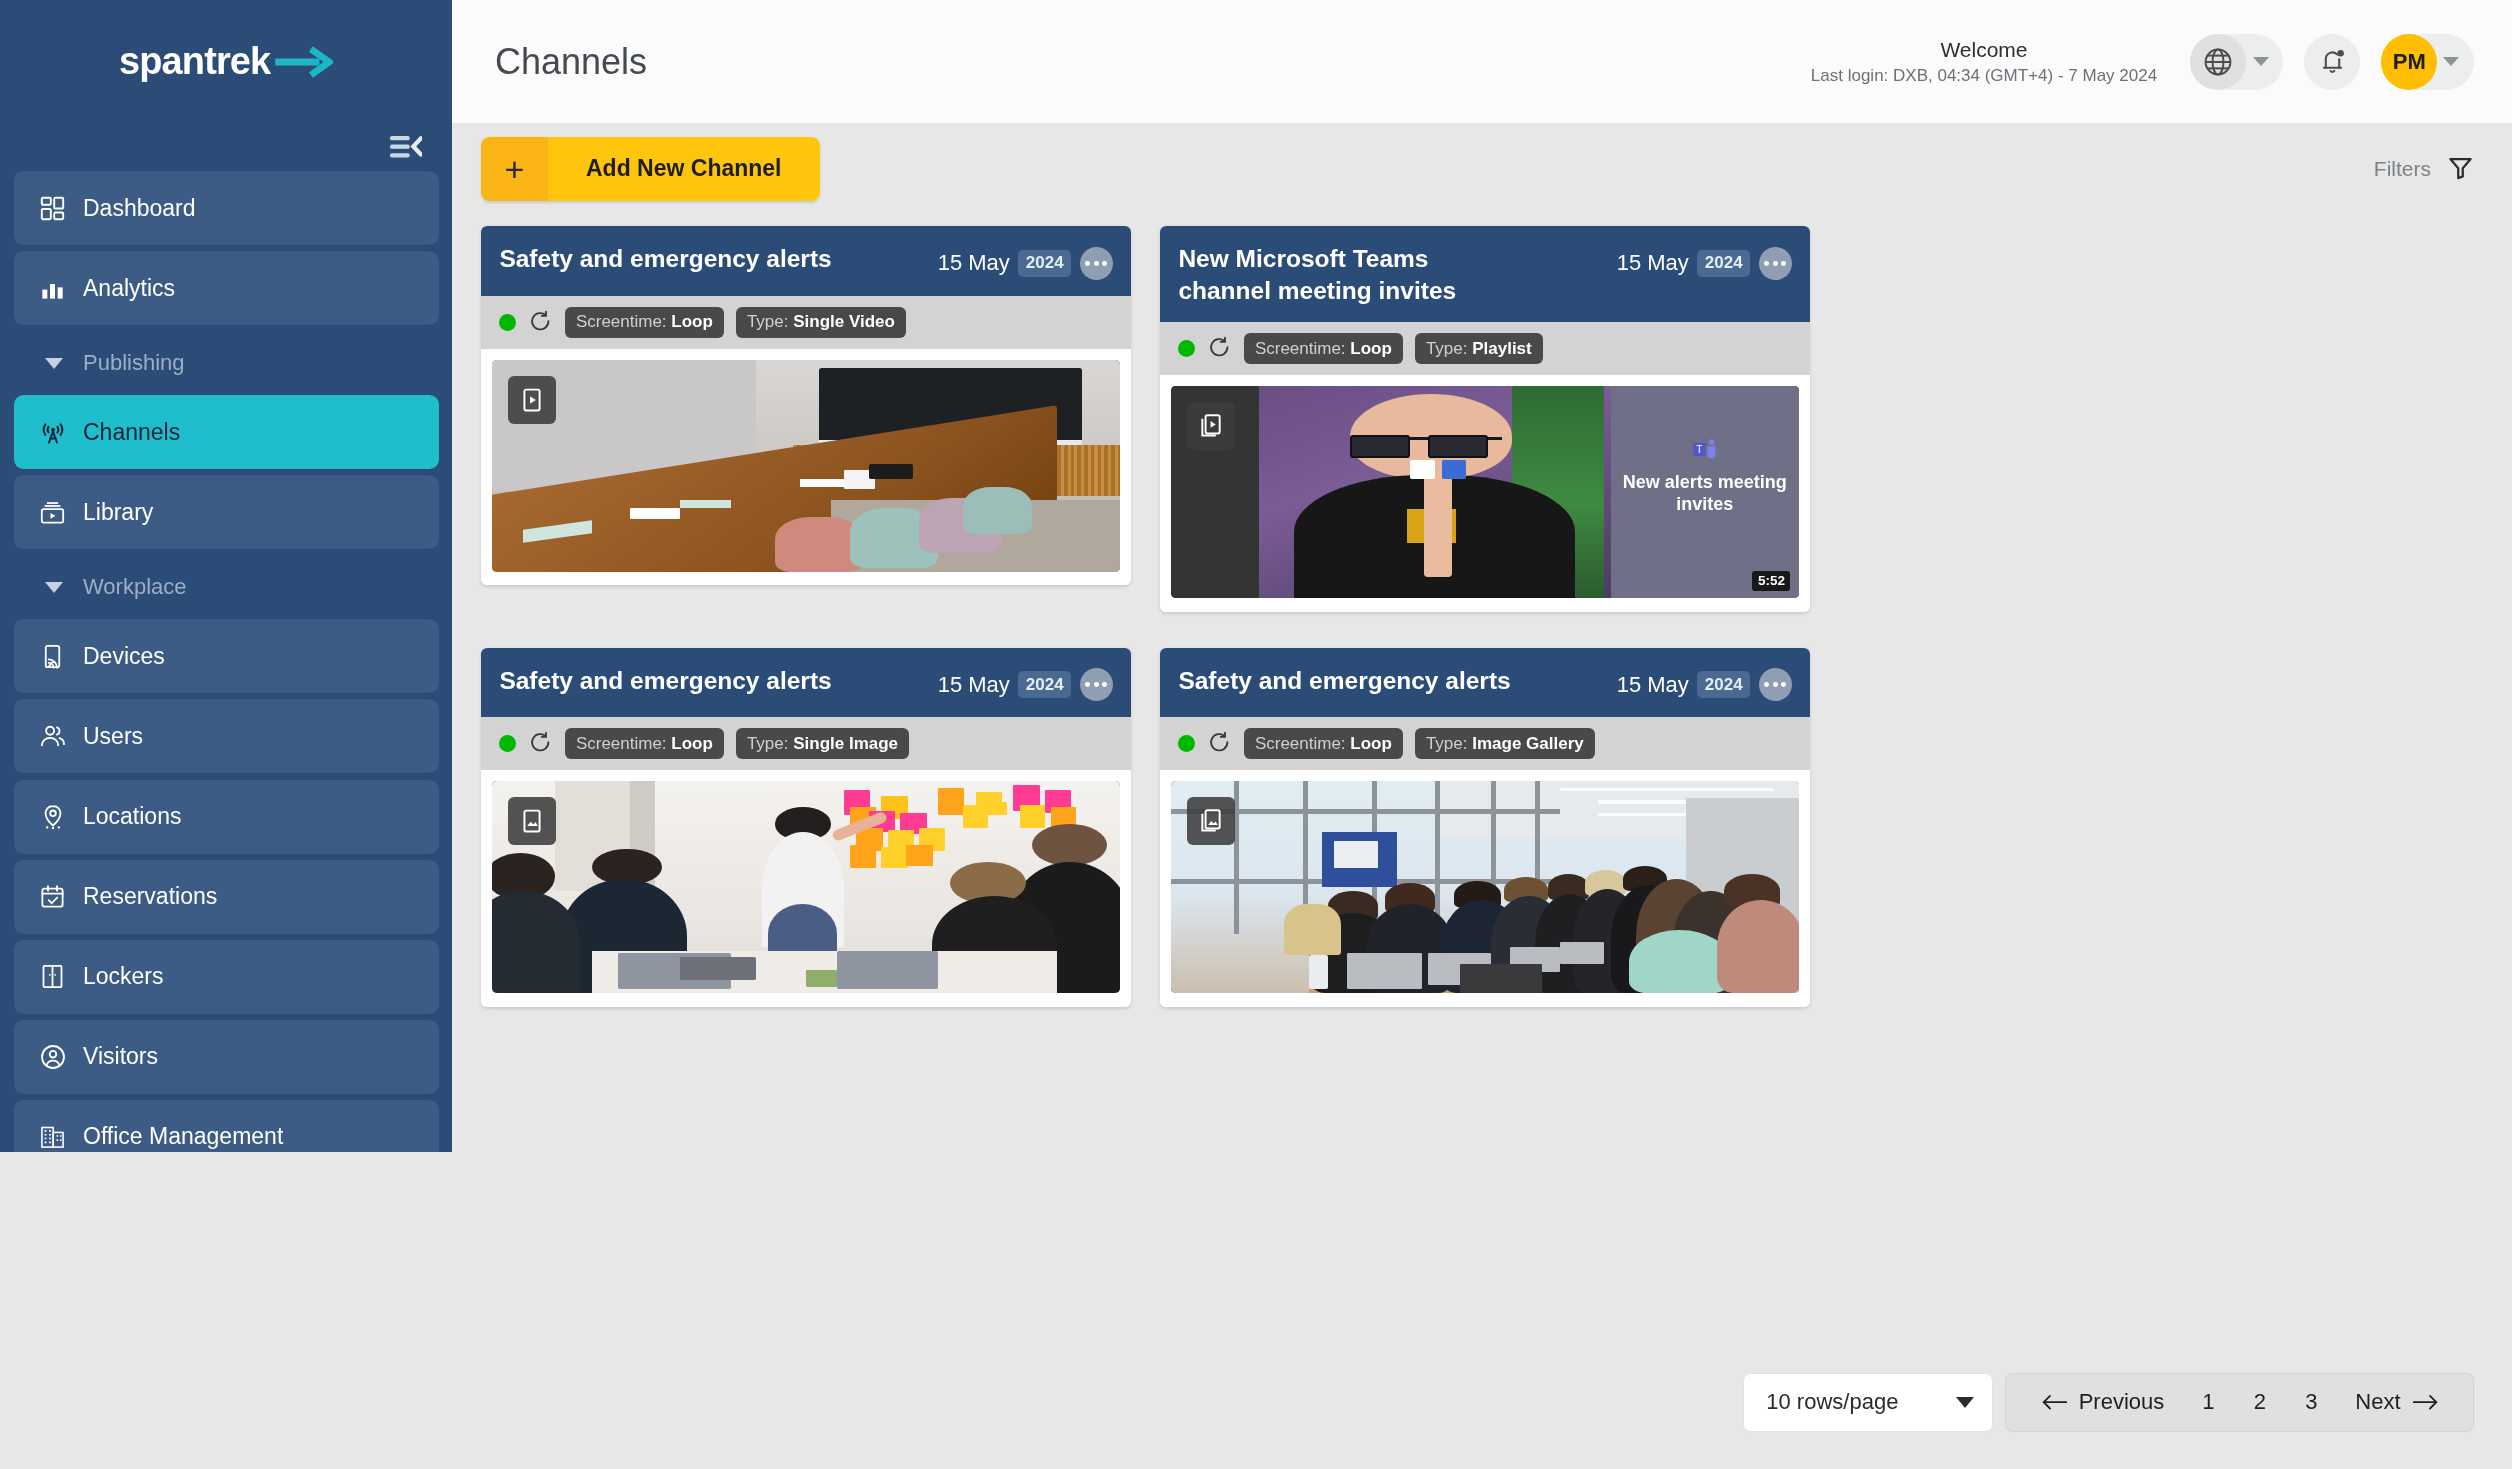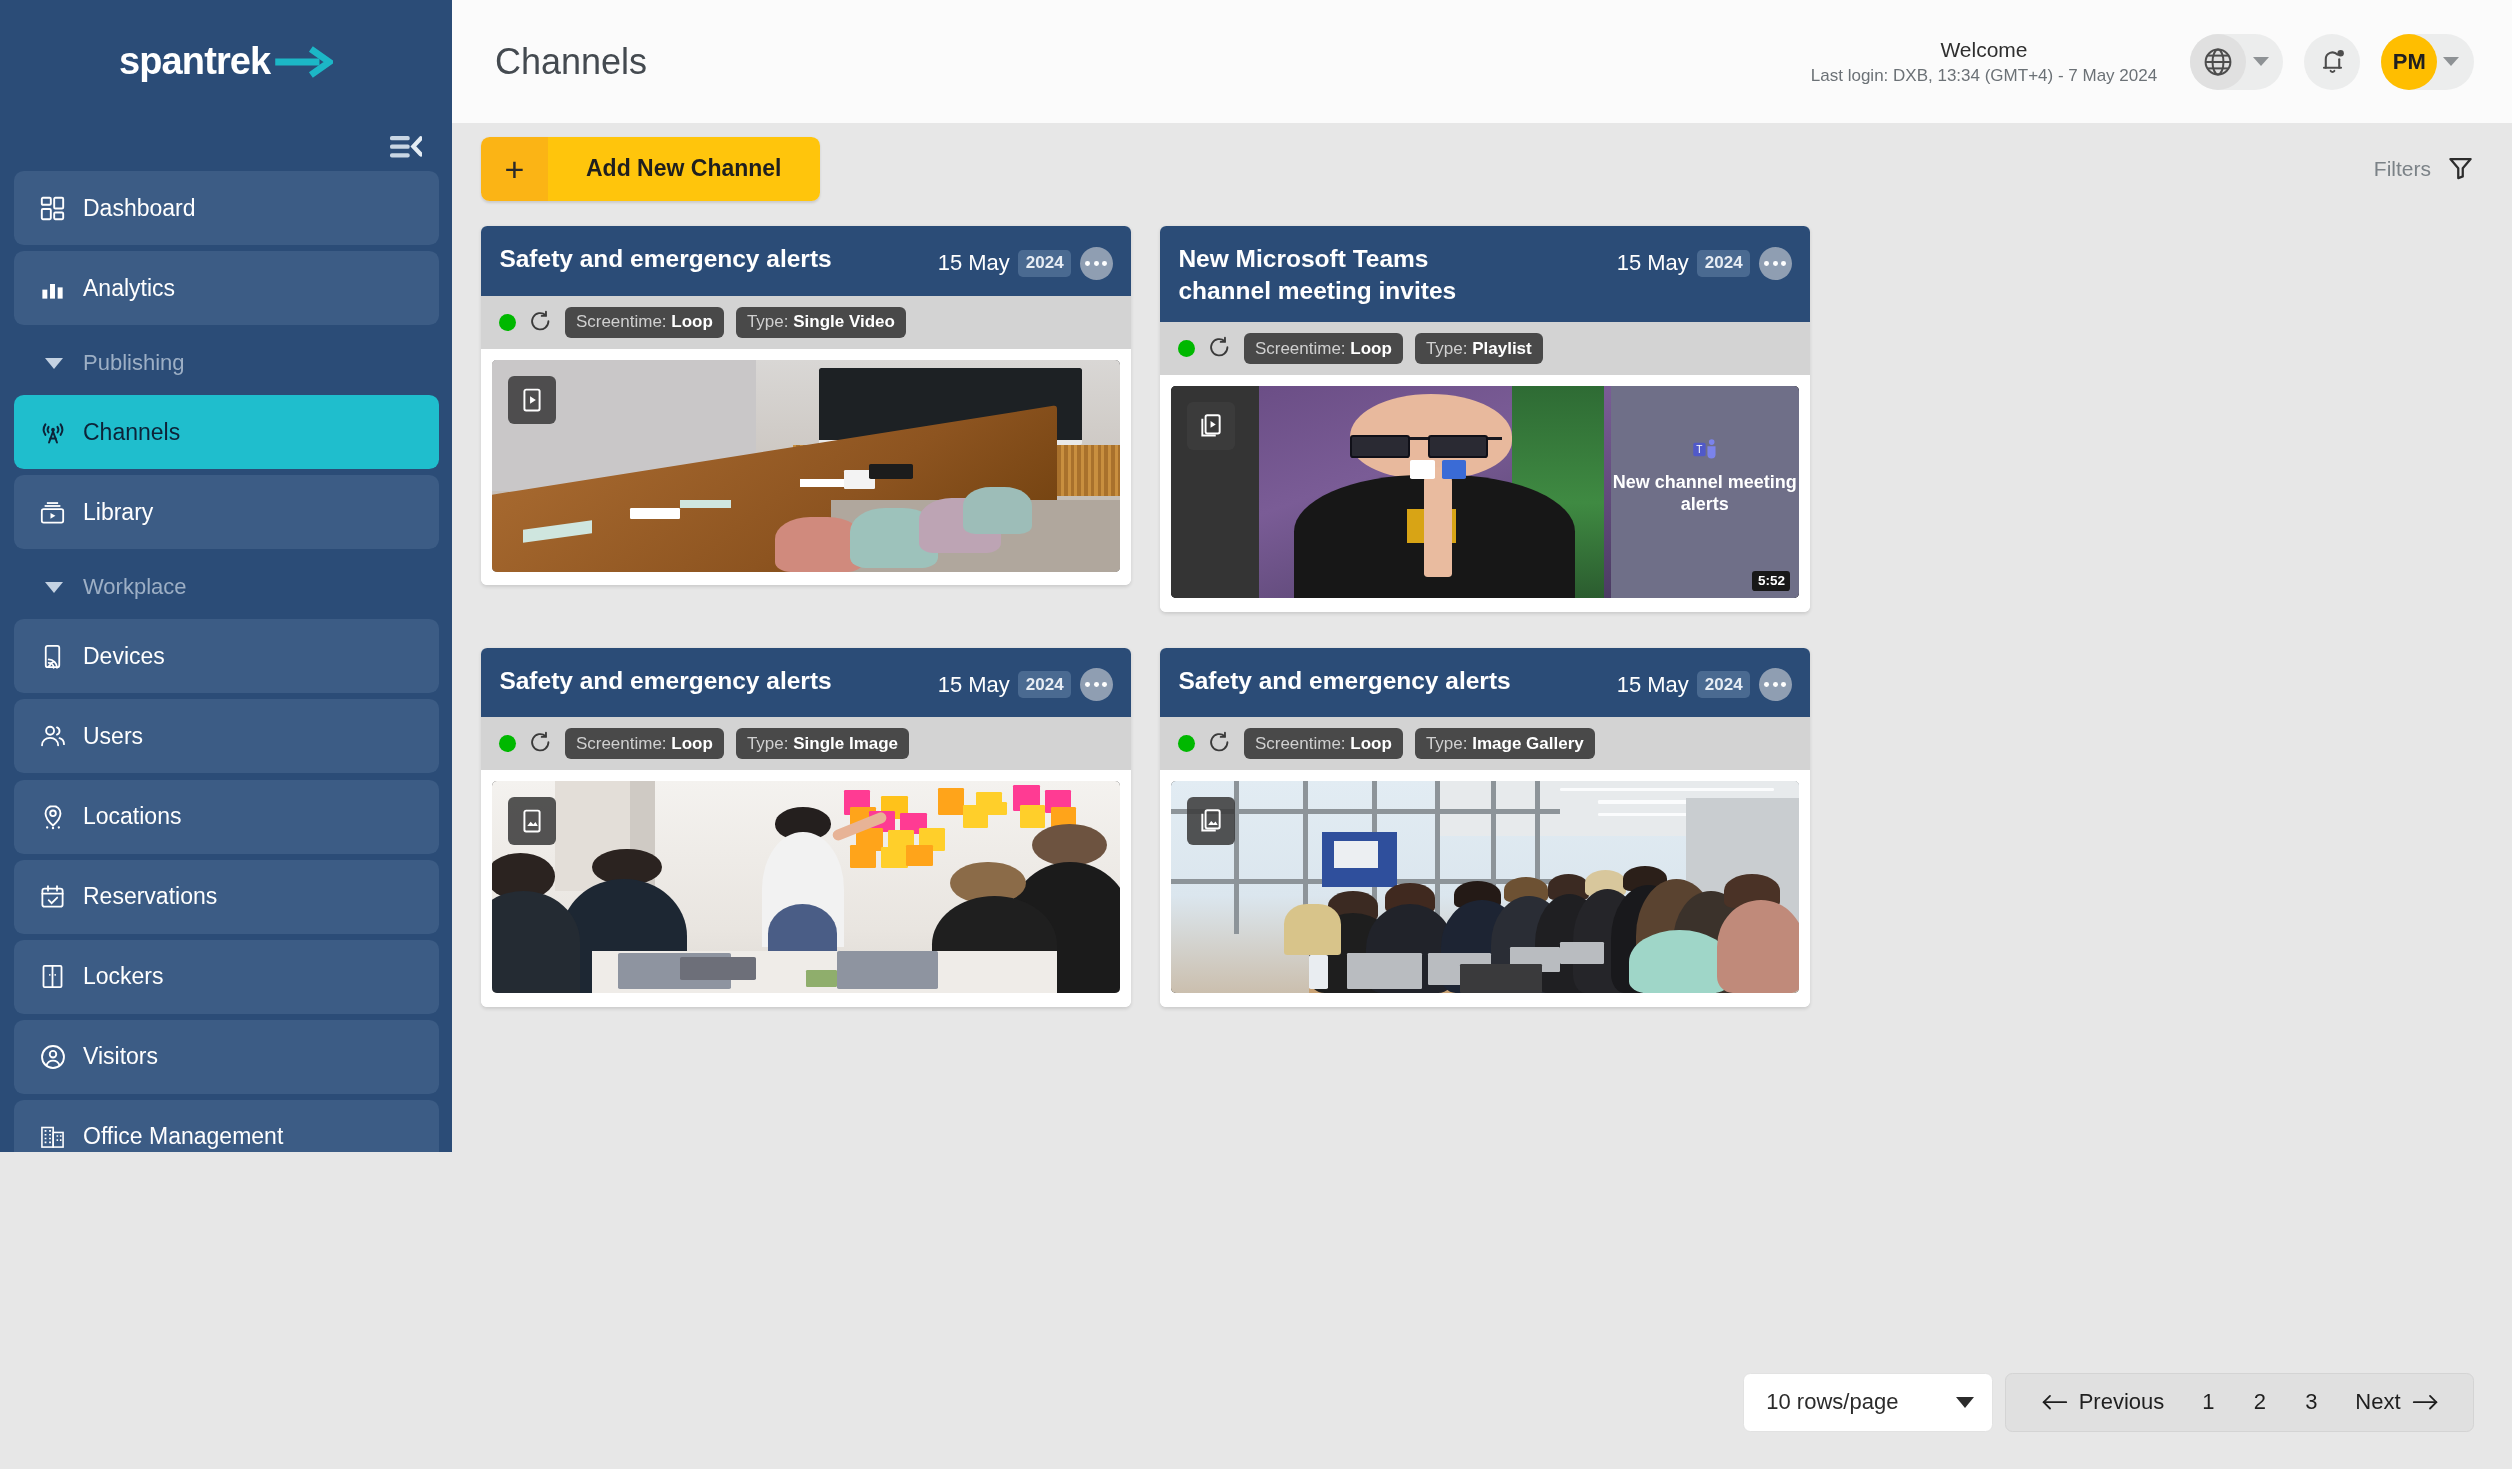--- a/index.html
+++ b/index.html
@@ -405,21 +405,21 @@
   </aside>
 
   <main class="main">
 
     <header class="topbar">
       <h1 class="page-title">Channels</h1>
 
       <div class="topbar-right">
         <div class="welcome-block">
           <div class="welcome-title">Welcome</div>
-          <div class="welcome-sub">Last login: DXB, 13:34 (GMT+4) - 7 May 2024</div>
+          <div class="welcome-sub">Last login: DXB, 04:34 (GMT+4) - 7 May 2024</div>
         </div>
 
         <div class="pill">
           <span class="circ">
             <svg width="32" height="32" viewBox="0 0 24 24" fill="none" stroke="#4d4d4d" stroke-width="1.5">
               <circle cx="12" cy="12" r="9.3"></circle>
               <ellipse cx="12" cy="12" rx="4.1" ry="9.3"></ellipse>
               <path d="M2.8 12h18.4"></path>
                 <path d="M4.4 7.2h15.2"></path>
                 <path d="M4.4 16.8h15.2"></path>
@@ -563,21 +563,21 @@
                 <div class="sq" style="left:43%;background:#ffffff"></div>
                 <div class="sq" style="left:52%;background:#3a6bd6"></div>
               </div>
               <div class="panel">
                 <svg class="teams-logo" viewBox="0 0 24 24">
                   <rect x="2" y="6" width="11" height="12" rx="1.6" fill="#5059c9"></rect>
                   <text x="7.5" y="15" font-size="9" fill="#ffffff" text-anchor="middle" font-family="Liberation Sans, sans-serif">T</text>
                   <circle cx="18.4" cy="5.4" r="2.5" fill="#7b83eb"></circle>
                   <path d="M14.6 9h7.2v7.4a3.6 3.6 0 01-3.6 3.6 3.6 3.6 0 01-3.6-3.6z" fill="#7b83eb"></path>
                 </svg>
-                <div class="ptext">New channel meeting alerts</div>
+                <div class="ptext">New alerts meeting invites</div>
               </div>
             </div>
             <div class="duration">5:52</div>
             <div class="thumb-badge">
               <svg width="26" height="26" viewBox="0 0 24 24" fill="none" stroke="#ffffff" stroke-width="1.8">
                 <rect x="7" y="2" width="13" height="17" rx="1.6"></rect>
                 <path d="M11.6 7.4v6.2l4.8-3.1z" fill="#ffffff" stroke="none"></path>
                 <path d="M4 5.4v15.4h12.4"></path>
               </svg>
             </div>

